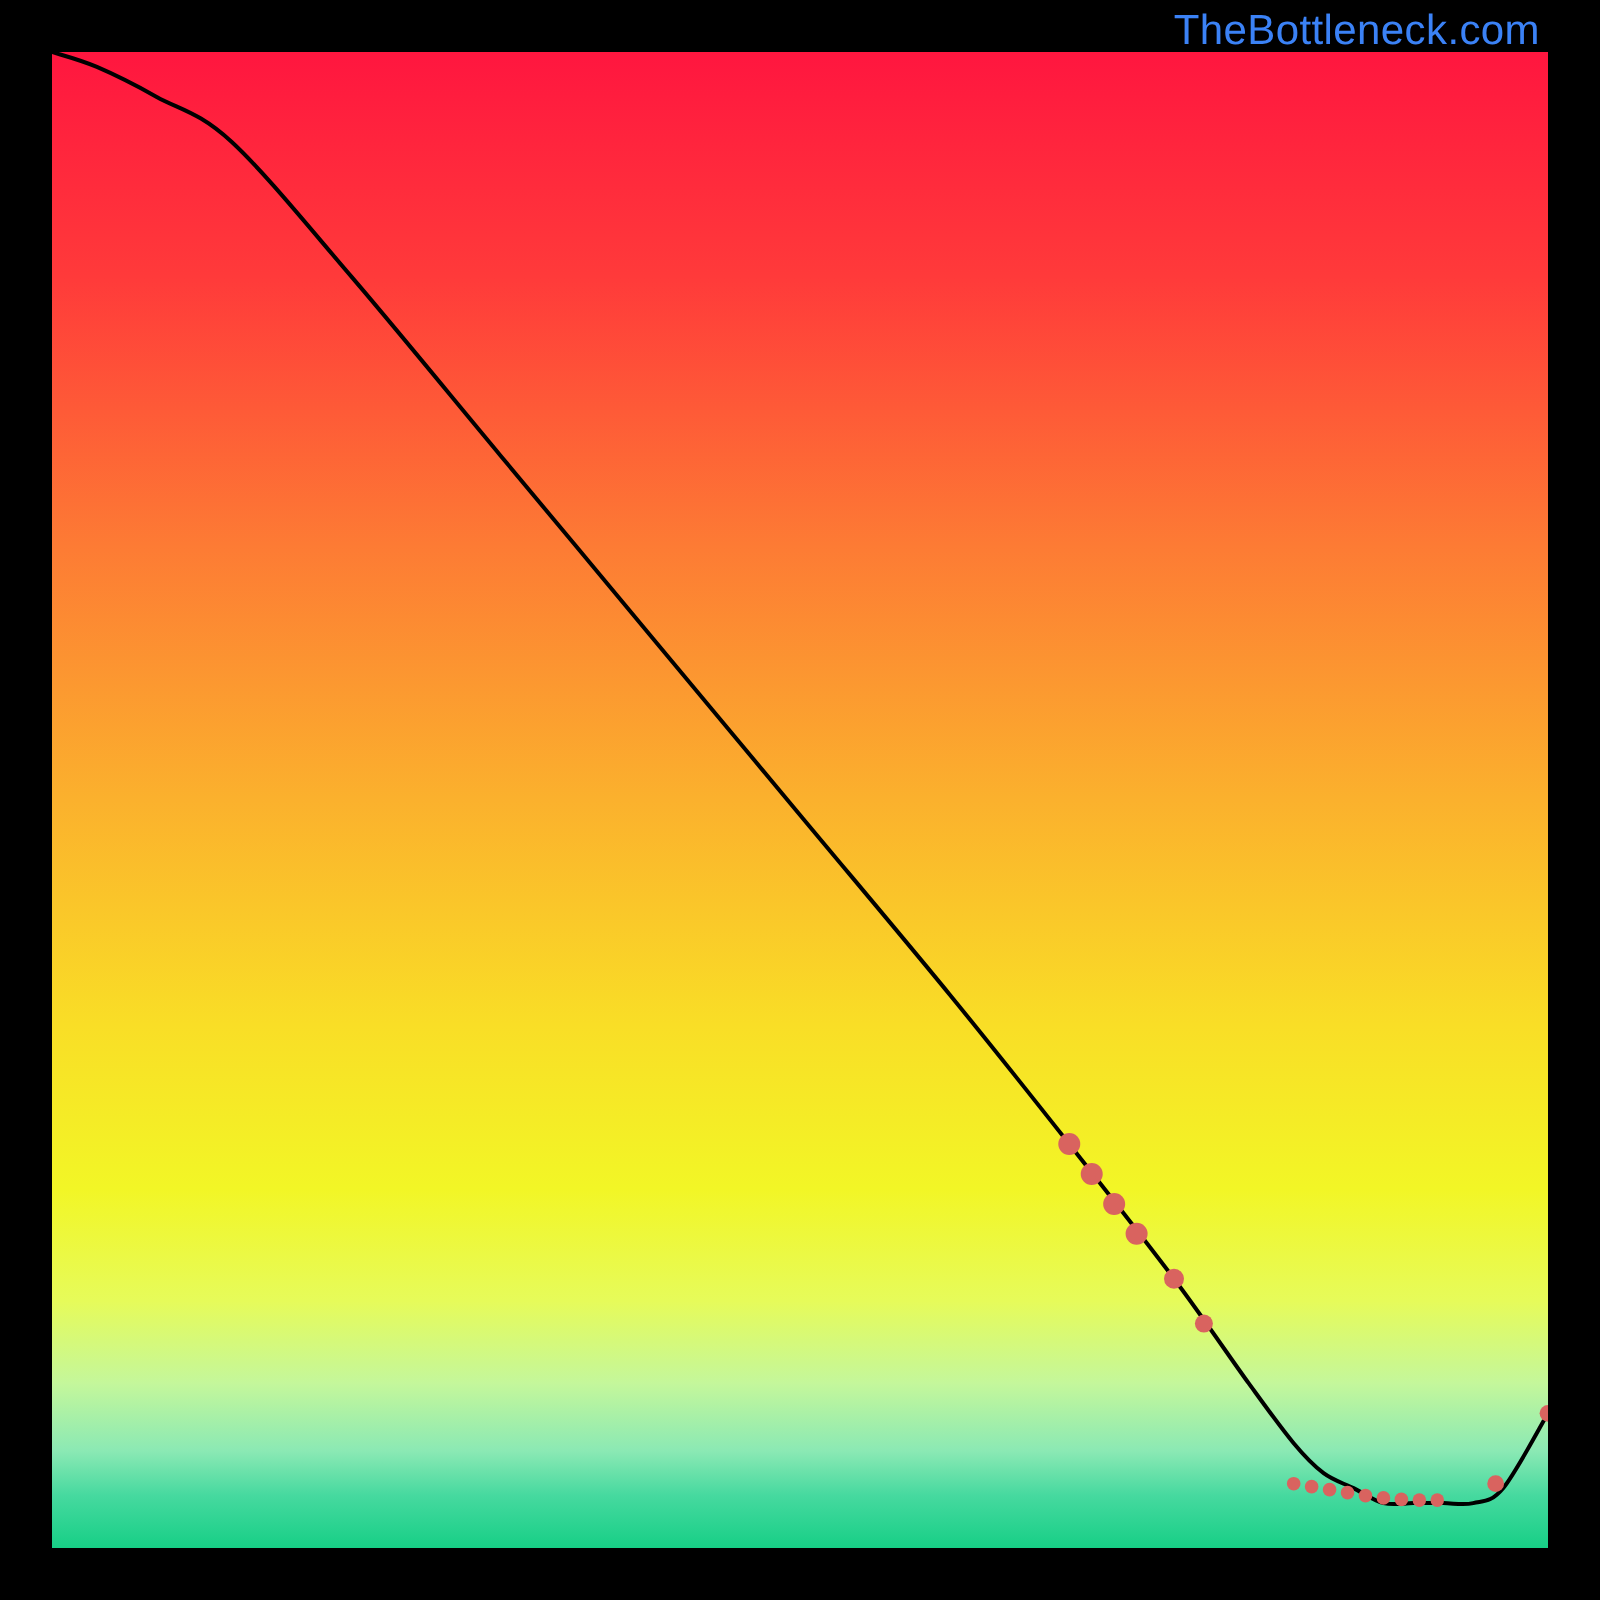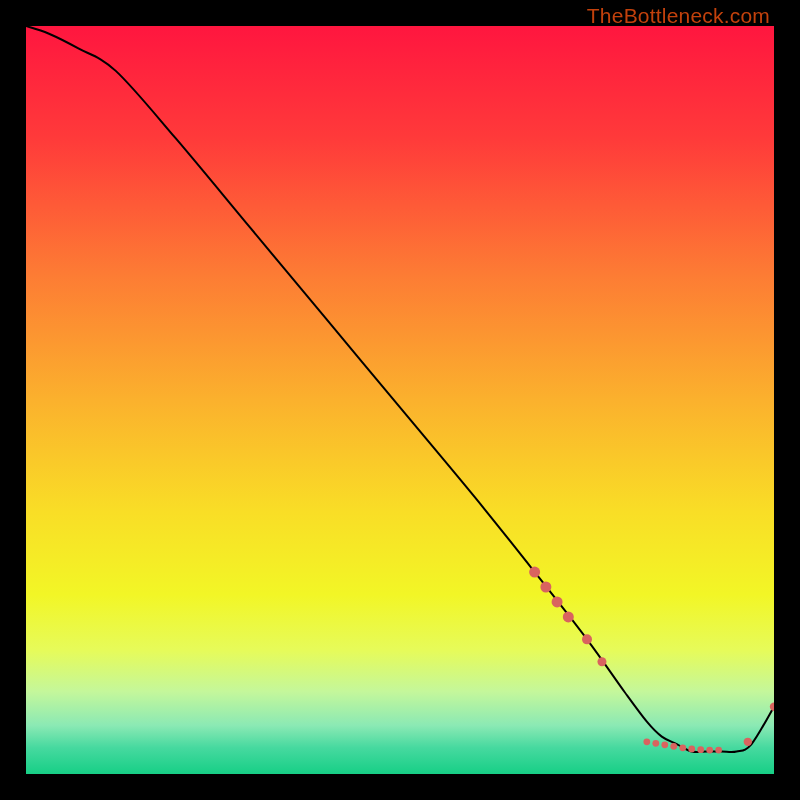--- a/index.html
+++ b/index.html
@@ -24,21 +24,21 @@
     left: 0;
     top: 0;
     width: 748px;
     height: 748px;
     
   }
   .watermark {
     position: absolute;
     top: 4px;
     right: 30px;
-    color: #c2410c;
+    color: #3b82f6;
     font-size: 21px;
     letter-spacing: 0.2px;
     font-weight: 400;
     pointer-events: none;
   }
   svg {
     display: block;
   }
 </style>
 </head>

